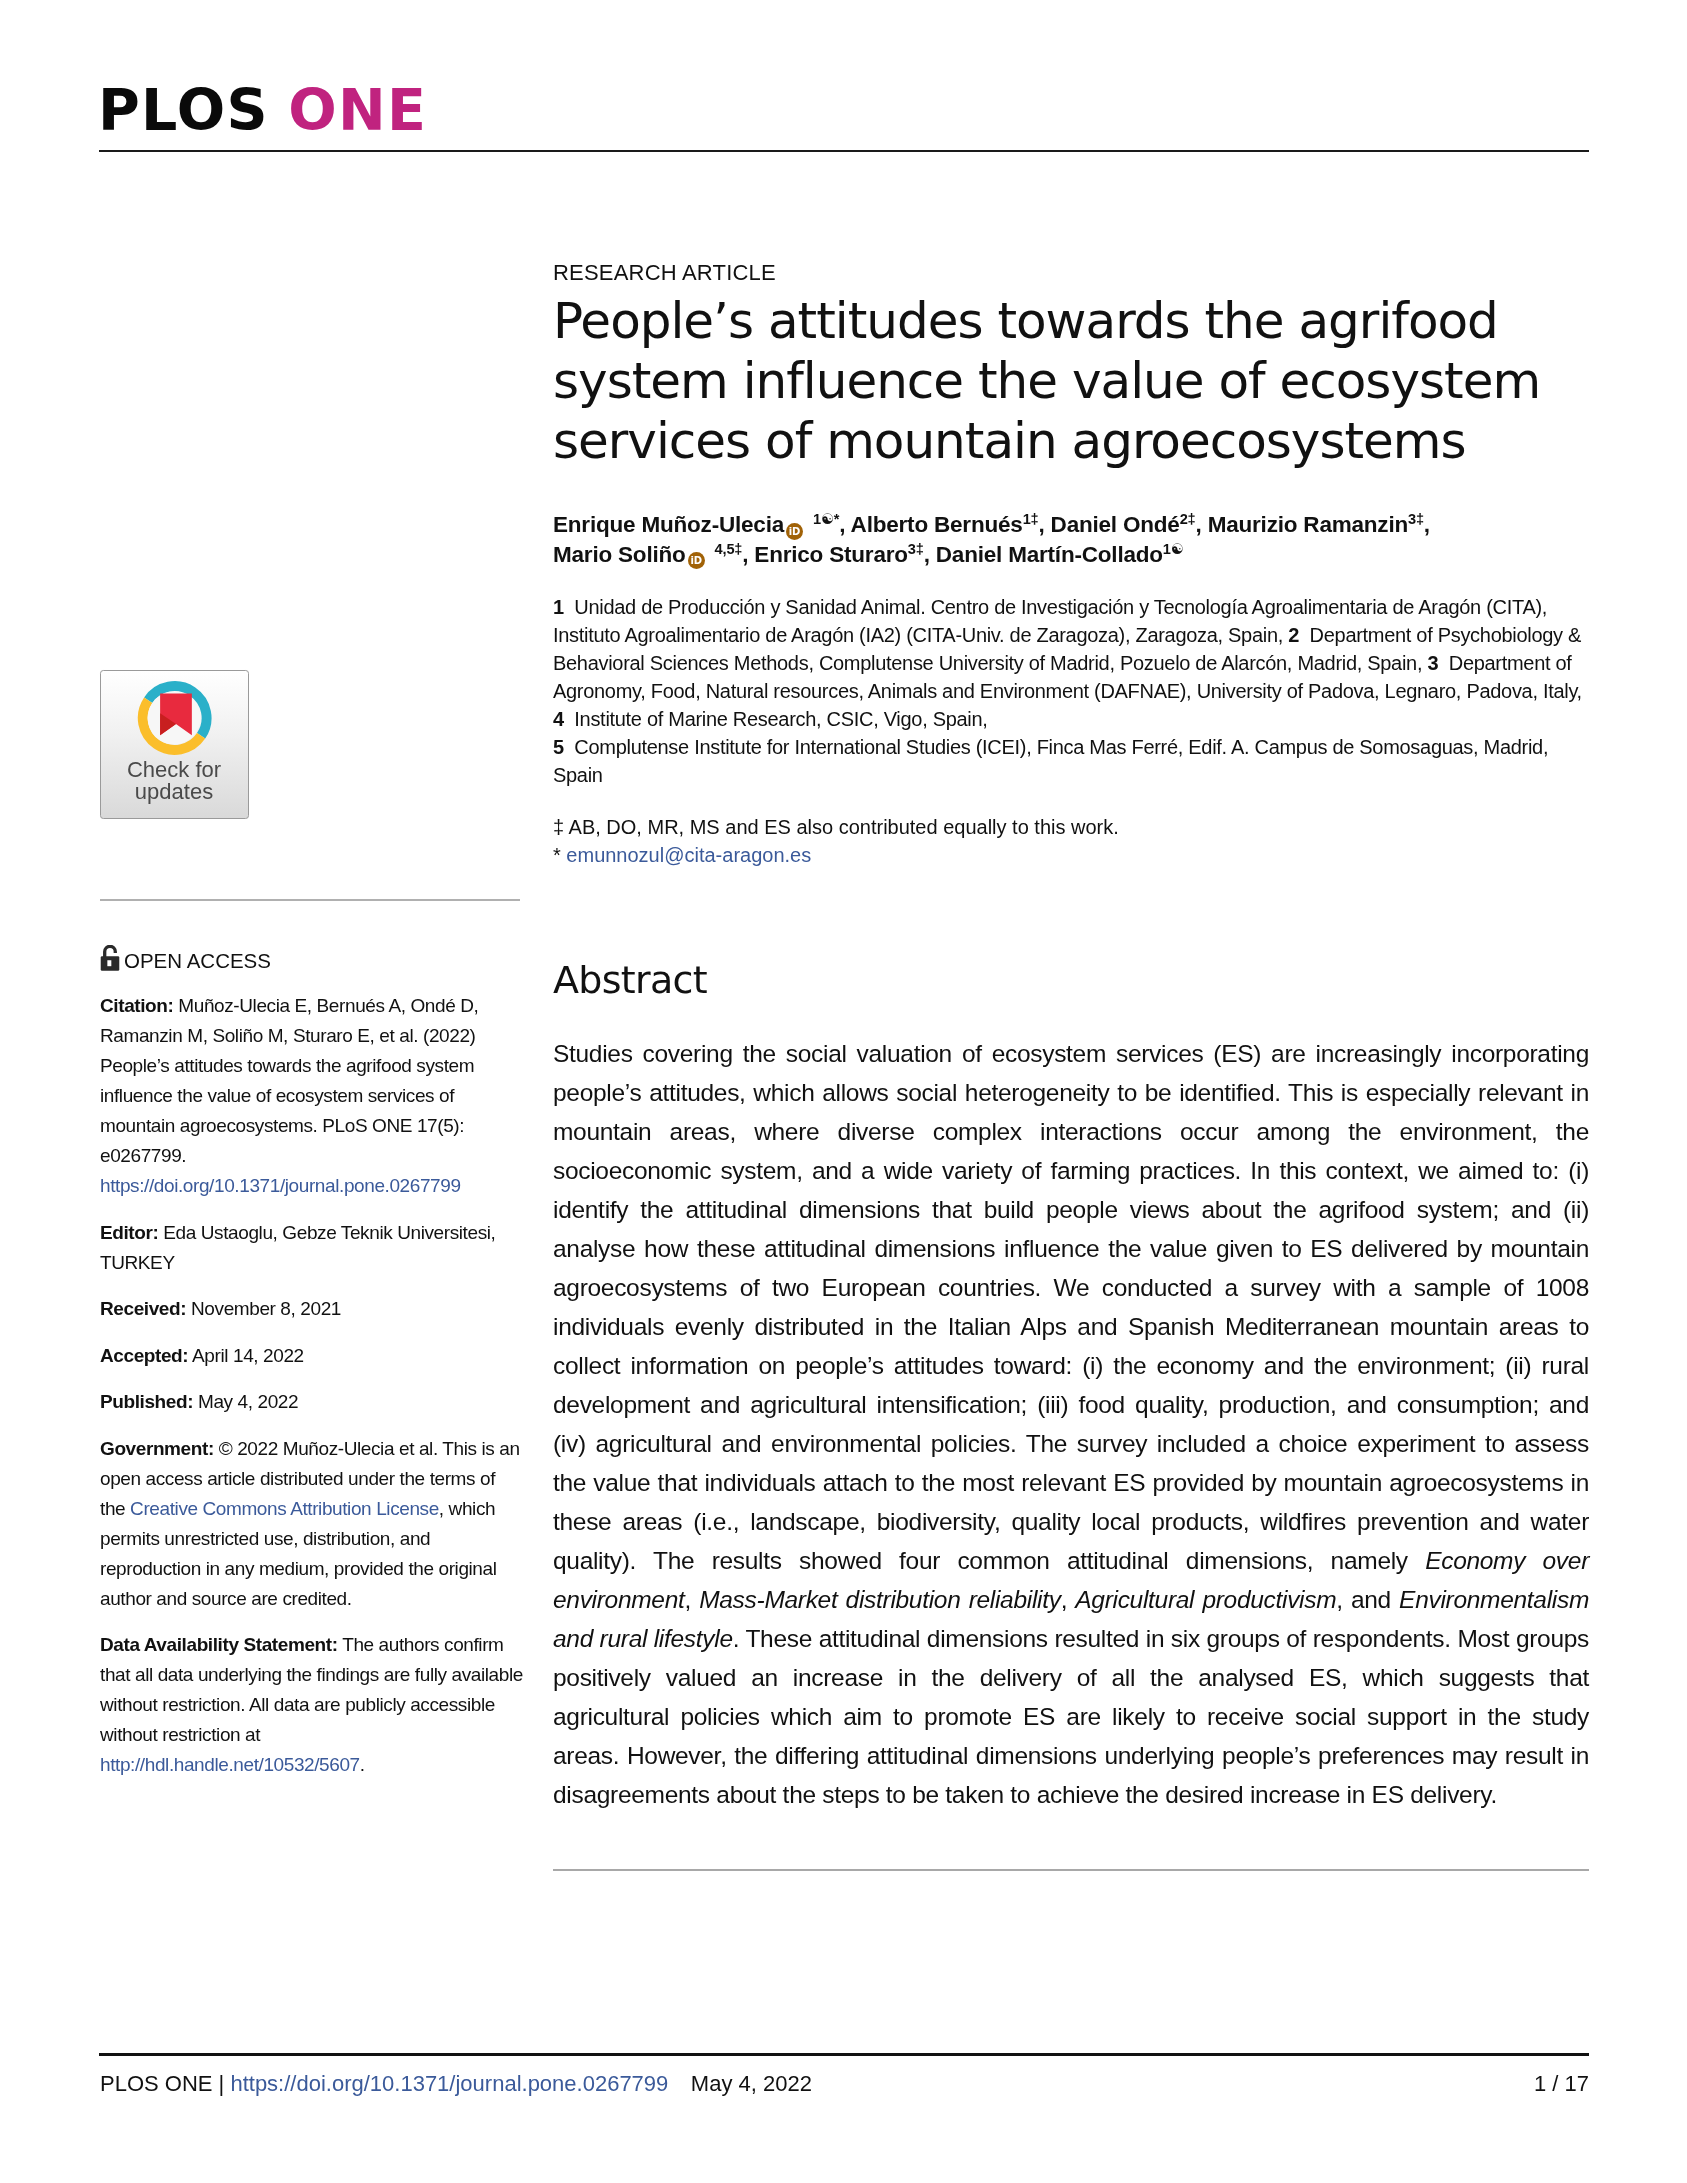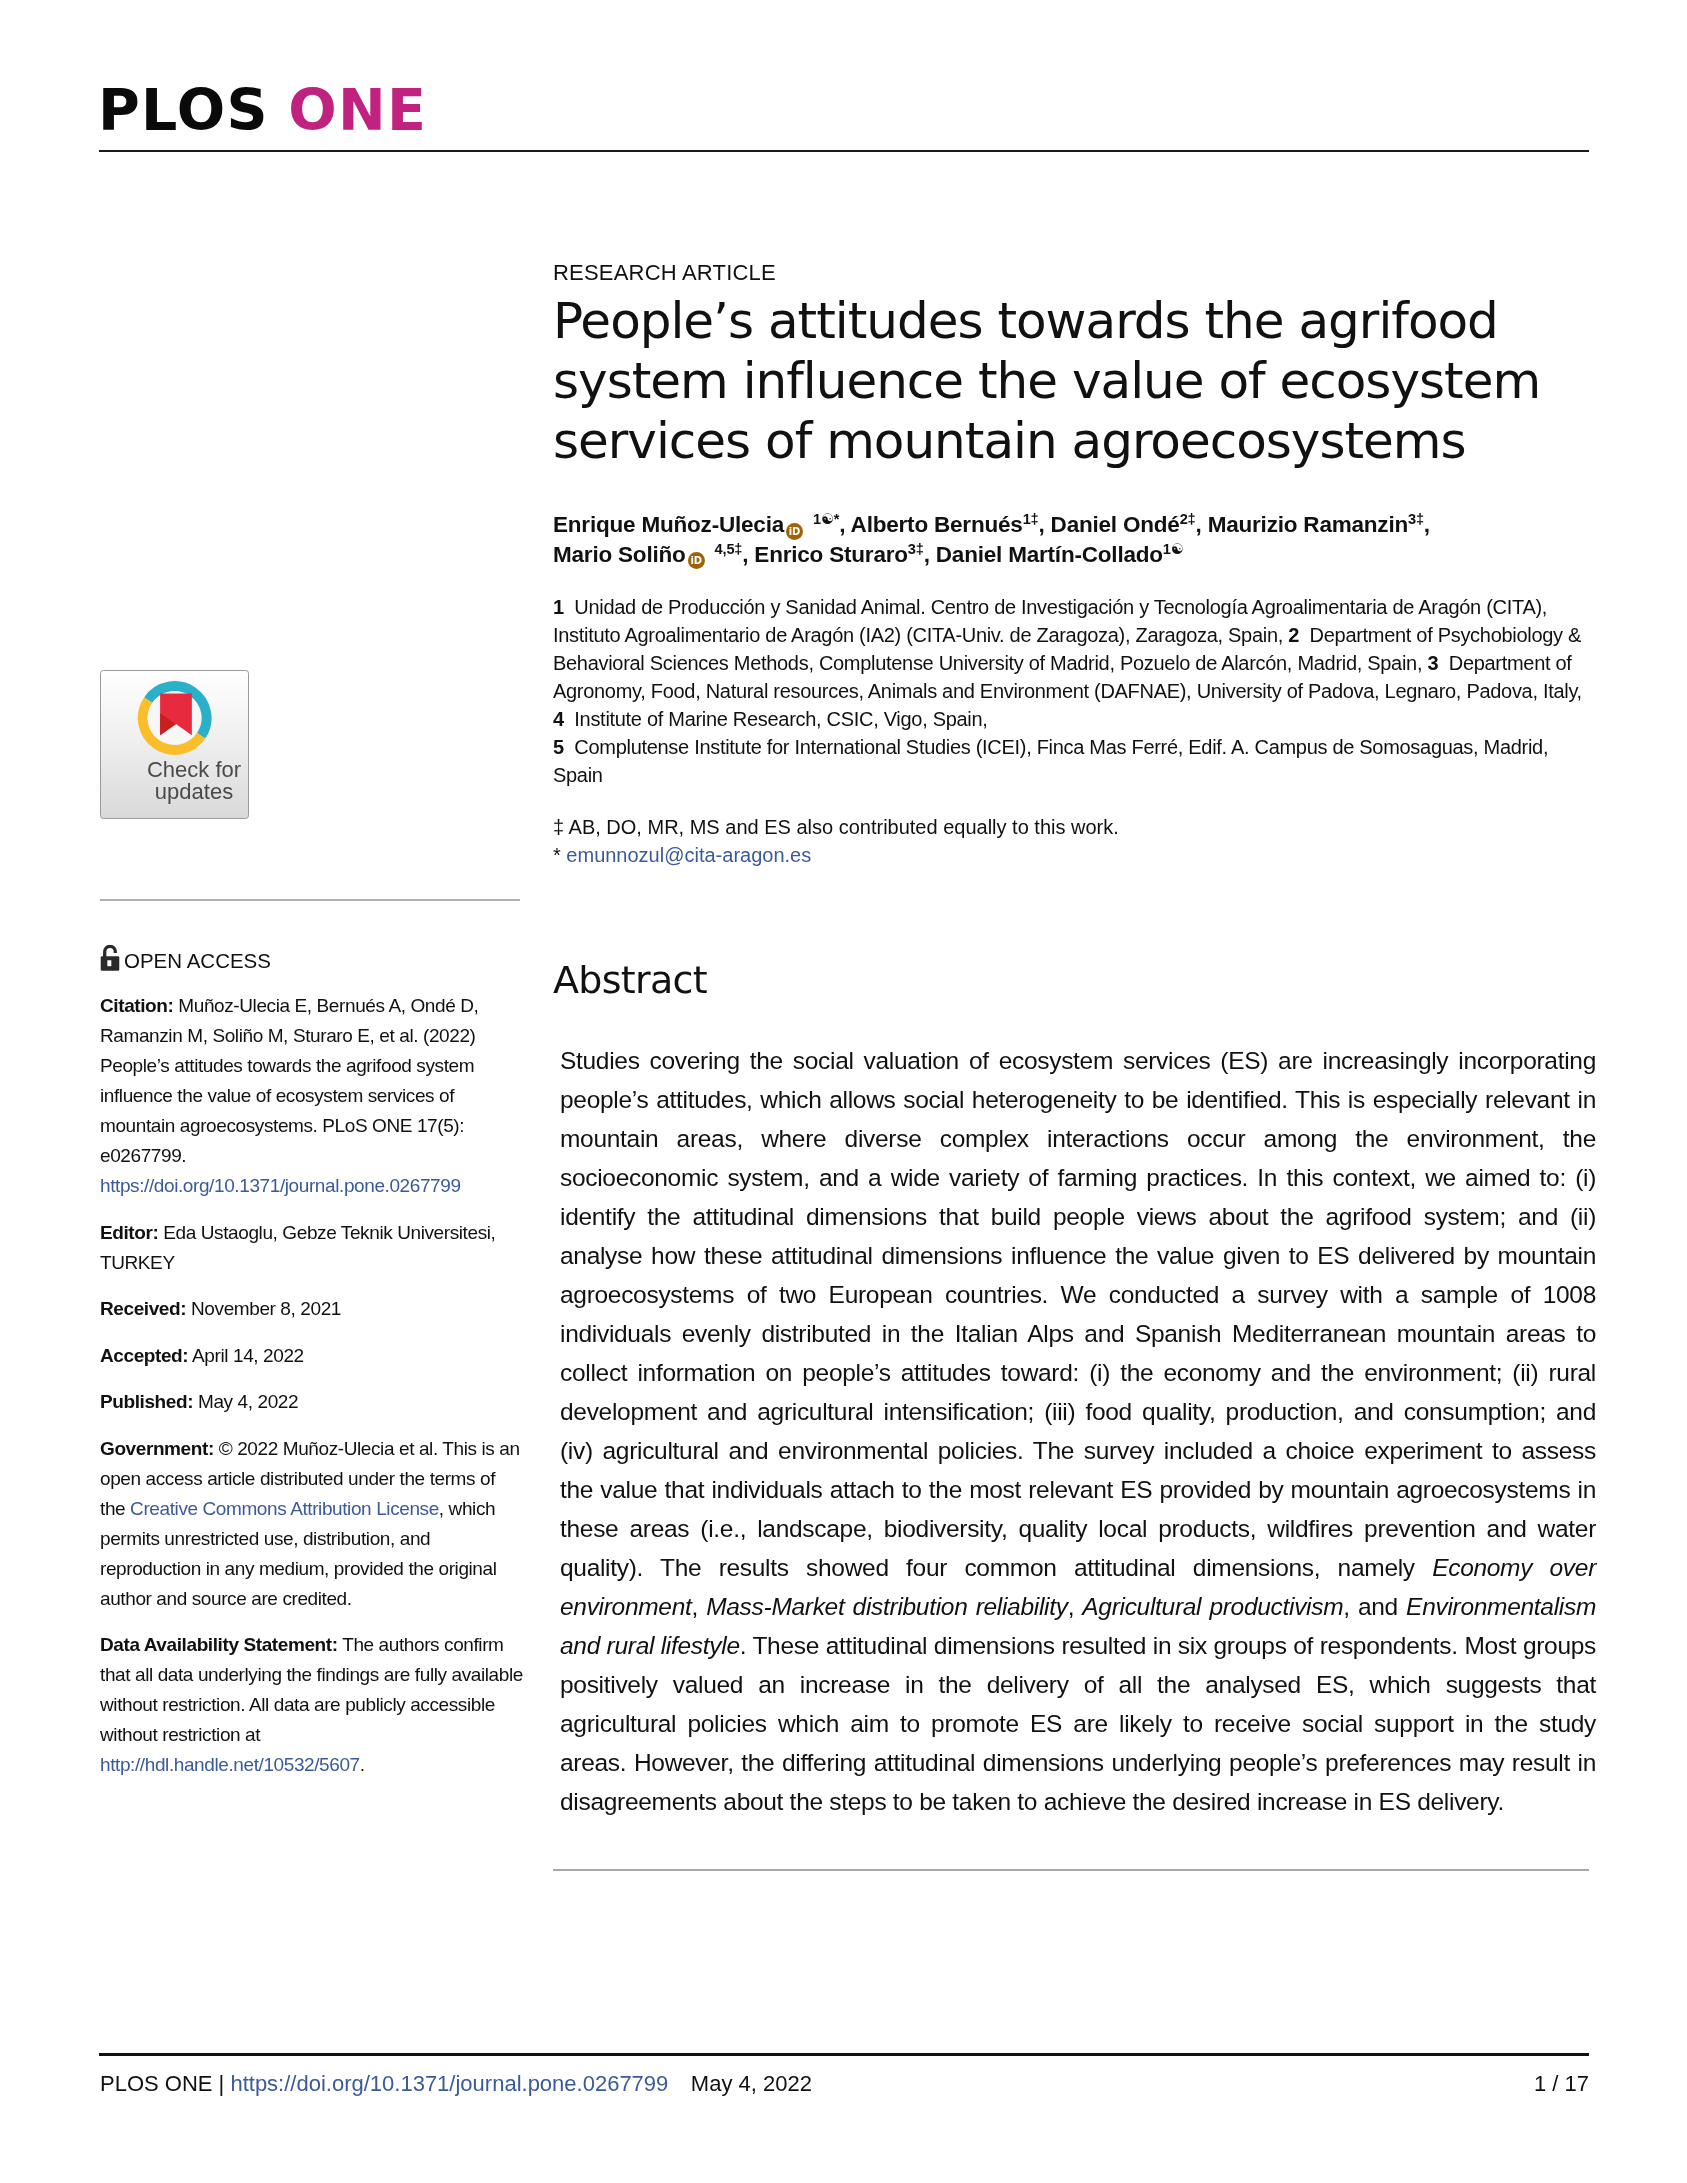--- a/index.html
+++ b/index.html
@@ -26,31 +26,31 @@
   #authors sup { font-size: 14.6px; vertical-align: 8px; line-height: 0; }
   .orcid { display: inline-block; width: 17px; height: 17px; border-radius: 50%; background: #a16207;
            color: #fff; font-size: 10px; font-weight: bold; text-align: center; line-height: 17px;
            vertical-align: -2.6px; margin: 0 10px 0 2px; font-family: "DejaVu Sans", sans-serif; }
   #affils { position: absolute; left: 0; top: 593px; width: 1036px; font-size: 20px; line-height: 28px;
             letter-spacing: -0.3px; }
   #affils b { font-weight: bold; }
   #notes { position: absolute; left: 0; top: 813px; width: 1036px; font-size: 20px; line-height: 28px; }
   #abstract-heading { position: absolute; left: 0; top: 958px; margin: 0; font-family: "DejaVu Sans", sans-serif;
                       font-weight: normal; font-size: 38px; letter-spacing: -0.7px; }
-  #abstract-body { position: absolute; left: 0; top: 1034px; width: 1036px; margin: 7px; font-size: 24.5px;
+  #abstract-body { position: absolute; left: 0; top: 1034px; width: 1036px; margin: 0; font-size: 24.5px;
                    line-height: 39px; letter-spacing: -0.3px; text-align: justify; }
   #abstract-rule { position: absolute; left: 0; top: 1869px; width: 1036px; height: 2px; background: #a8a8a8; }
 
   
   #badge { left: 100px; top: 670px; width: 149px; height: 149px; box-sizing: border-box;
            border: 1.3px solid #9a9a9a; border-radius: 3.3px;
            background: linear-gradient(#ffffff 0%, #f2f2f2 40%, #d9d9d9 100%); }
   #badge svg { position: absolute; left: 34px; top: 8px; }
   #badge-text { position: absolute; left: 0; top: 88px; width: 146px; text-align: center; color: #4a4a4a;
-                font-size: 22px; line-height: 22px; padding-left: 20px; }
+                font-size: 22px; line-height: 22px; }
   #left-rule { left: 100px; top: 899px; width: 420px; height: 2px; background: #b0b0b0; }
   #open-access { left: 100px; top: 945px; font-size: 20.5px; line-height: 26.5px; }
   #open-access svg { vertical-align: -4px; margin-right: 4px; }
   #left-meta { left: 100px; top: 991px; width: 424px; font-size: 19px; line-height: 30px;
                letter-spacing: -0.4px; }
   #left-meta p { margin: 0 0 16.5px 0; }
   #left-meta b { font-weight: bold; }
 
   
   #footer-rule { left: 99px; top: 2053px; width: 1490px; height: 2.6px; background: #111; }

